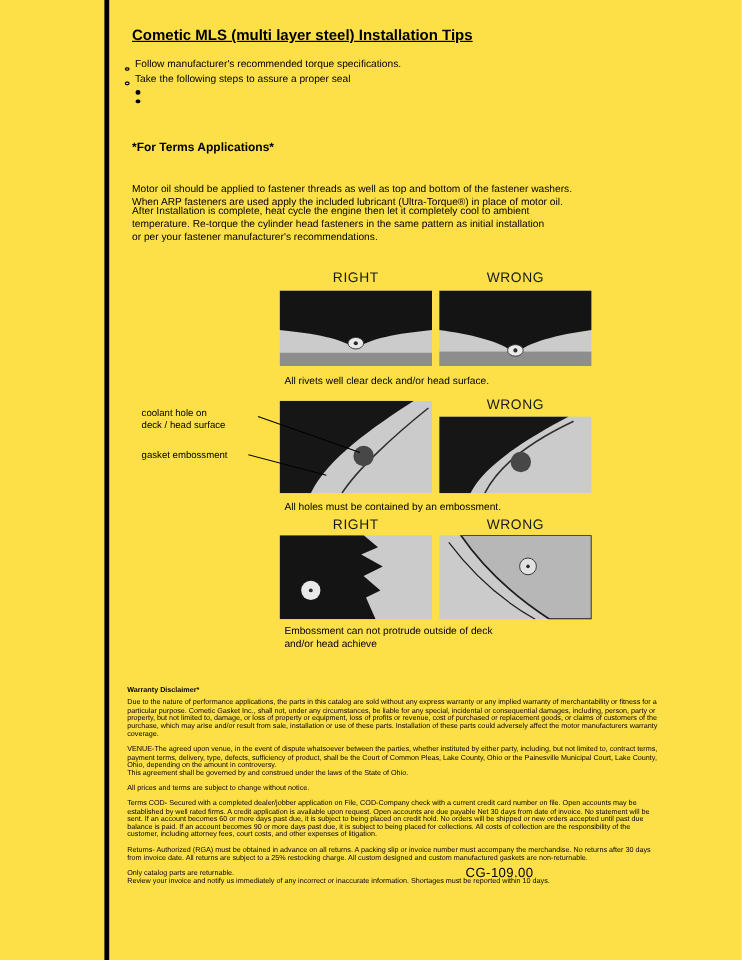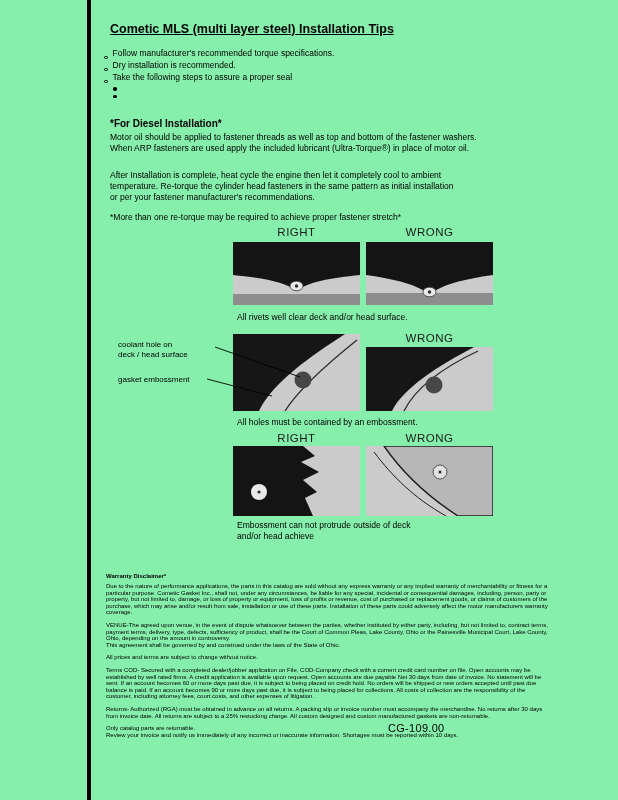--- a/index.html
+++ b/index.html
@@ -1,31 +1,31 @@
 <!DOCTYPE html>
 <html><head>
 <meta charset="utf-8">
 <style>
   * { margin:0; padding:0; box-sizing:border-box; }
   html,body { width:618px; height:800px; background:#ffffff; }
   body { font-family:"Liberation Sans", sans-serif; color:#000; position:relative; overflow:hidden; }
-  .page { position:absolute; inset:0; background:#86efac; }
+  .page { position:absolute; inset:0; background:#fde047; }
   .left-rule { position:absolute; left:87px; top:0; width:4px; height:800px; background:#000; }
 
   .title { position:absolute; left:110px; top:22px; font-size:12.5px; font-weight:bold; text-decoration:underline; white-space:nowrap; }
 
   .tips { position:absolute; left:104px; top:47px; width:480px; font-size:8.5px; line-height:12px; }
   .b-row { display:flex; gap:5px; align-items:flex-end; }
   .b-row.sub { margin-left:9px; }
   .b-open { width:3.5px; height:3.5px; border:0.9px solid #000; border-radius:50%; margin-top:4px; flex:0 0 auto; }
   .b-fill { width:3.5px; height:3.5px; background:#000; border-radius:50%; margin-top:4px; flex:0 0 auto; }
 
   .diesel-h { position:absolute; left:110px; top:118px; font-size:10px; font-weight:bold; }
   .para { position:absolute; left:110px; width:475px; font-size:8.5px; line-height:11px; white-space:pre-line; }
-  .p1 { top:132px; }
+  .p1 { top:152px; }
   .p2 { top:170px; }
   .note { position:absolute; left:110px; top:212px; font-size:8.5px; }
 
   .diagrams { position:absolute; left:100px; top:226px; width:480px; height:320px; }
   .dg-label { position:absolute; width:127px; text-align:center; font-size:11.5px; color:#1a1a1a; letter-spacing:0.5px; }
   .panel { position:absolute; width:127px; display:block; }
   .caption { position:absolute; font-size:8.5px; line-height:10.5px; white-space:pre-line; }
   .callout { position:absolute; font-size:8px; line-height:9.5px; text-align:left; white-space:pre-line; }
   .leads { position:absolute; left:0; top:0; width:480px; height:320px; pointer-events:none; }
 
@@ -43,41 +43,36 @@
 
   <h1 class="title">Cometic MLS (multi layer steel) Installation Tips</h1>
 
   <div class="tips">
     <div class="b-row">
       <span class="b-open"></span>
       <span>Follow manufacturer's recommended torque specifications.</span>
     </div>
     <div class="b-row">
       <span class="b-open"></span>
-      <span>Dry installation is recommended.</span>
-    </div>
-    <div class="b-row">
-      <span class="b-open"></span>
       <span>Take the following steps to assure a proper seal</span>
     </div>
     <div class="b-row sub">
       <span class="b-fill"></span>
     </div>
     <div class="b-row sub">
       <span class="b-fill"></span>
     </div>
   </div>
 
-  <h2 class="diesel-h">*For Diesel Installation*</h2>
+  <h2 class="diesel-h">*For Terms Applications*</h2>
   <p class="para p1">Motor oil should be applied to fastener threads as well as top and bottom of the fastener washers.
 When ARP fasteners are used apply the included lubricant (Ultra-Torque®) in place of motor oil.</p>
   <p class="para p2">After Installation is complete, heat cycle the engine then let it completely cool to ambient
 temperature. Re-torque the cylinder head fasteners in the same pattern as initial installation
 or per your fastener manufacturer's recommendations.</p>
-  <p class="note">*More than one re-torque may be required to achieve proper fastener stretch*</p>
 
   <div class="diagrams">
 
     <div class="dg-label" style="left:133px; top:0;">RIGHT</div>
     <div class="dg-label" style="left:266px; top:0;">WRONG</div>
 
     <svg class="panel" style="left:133px; top:16px;" viewBox="0 0 127 63" height="63">
       <rect width="127" height="63" fill="#cbcbcb"></rect>
       <rect y="52" width="127" height="11" fill="#8d8d8d"></rect>
       <path d="M0,0 H127 V33 C98,36 74,40 63.5,49 C53,40 29,36 0,33 Z" fill="#141414"></path>

